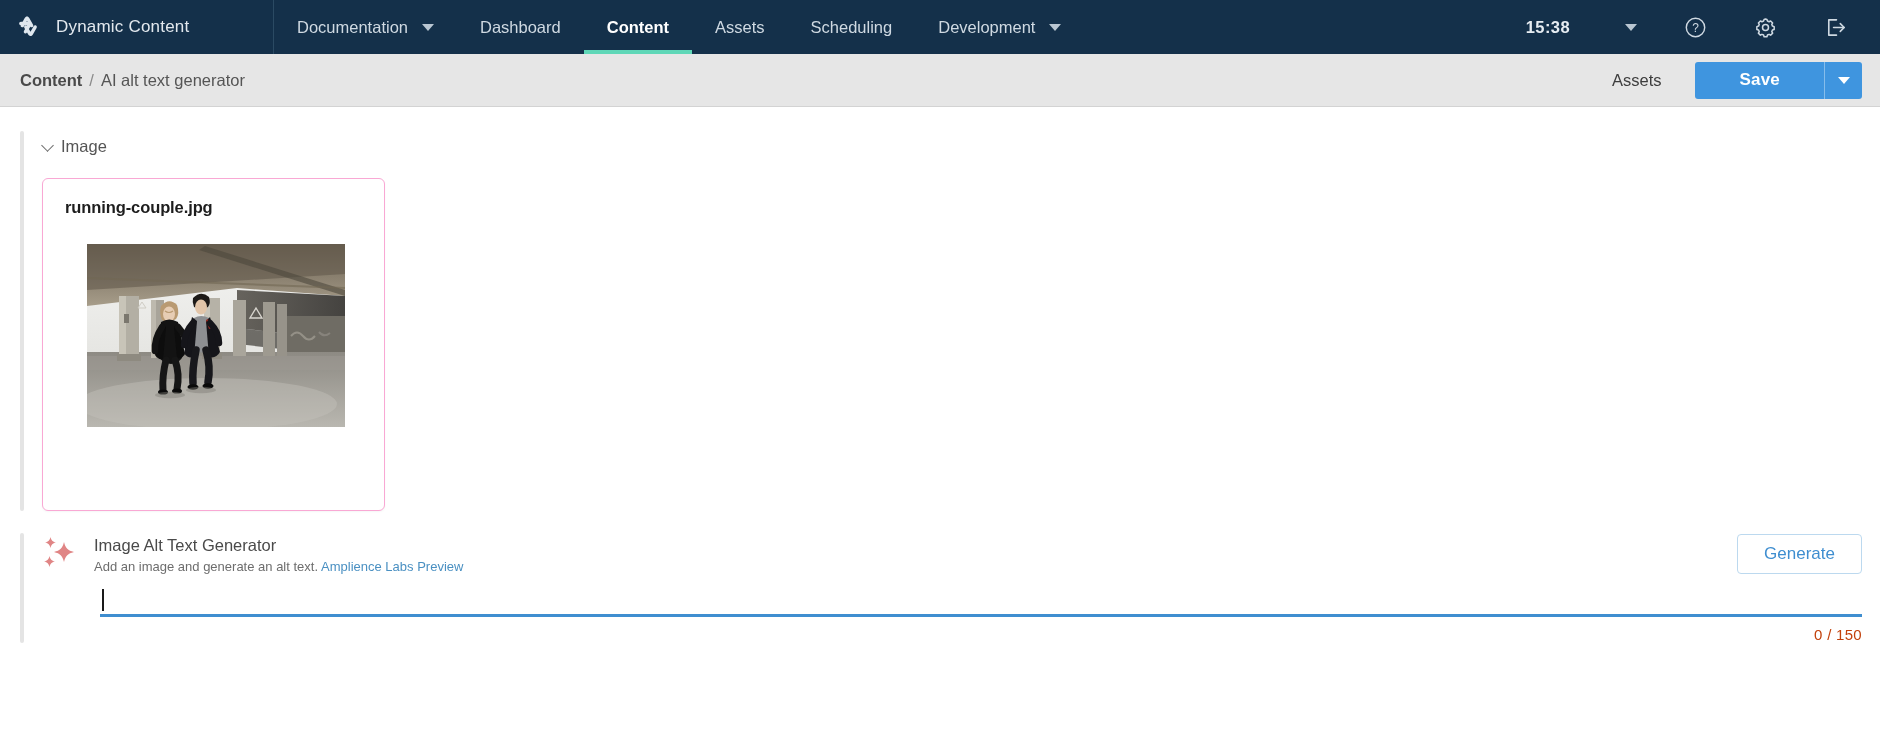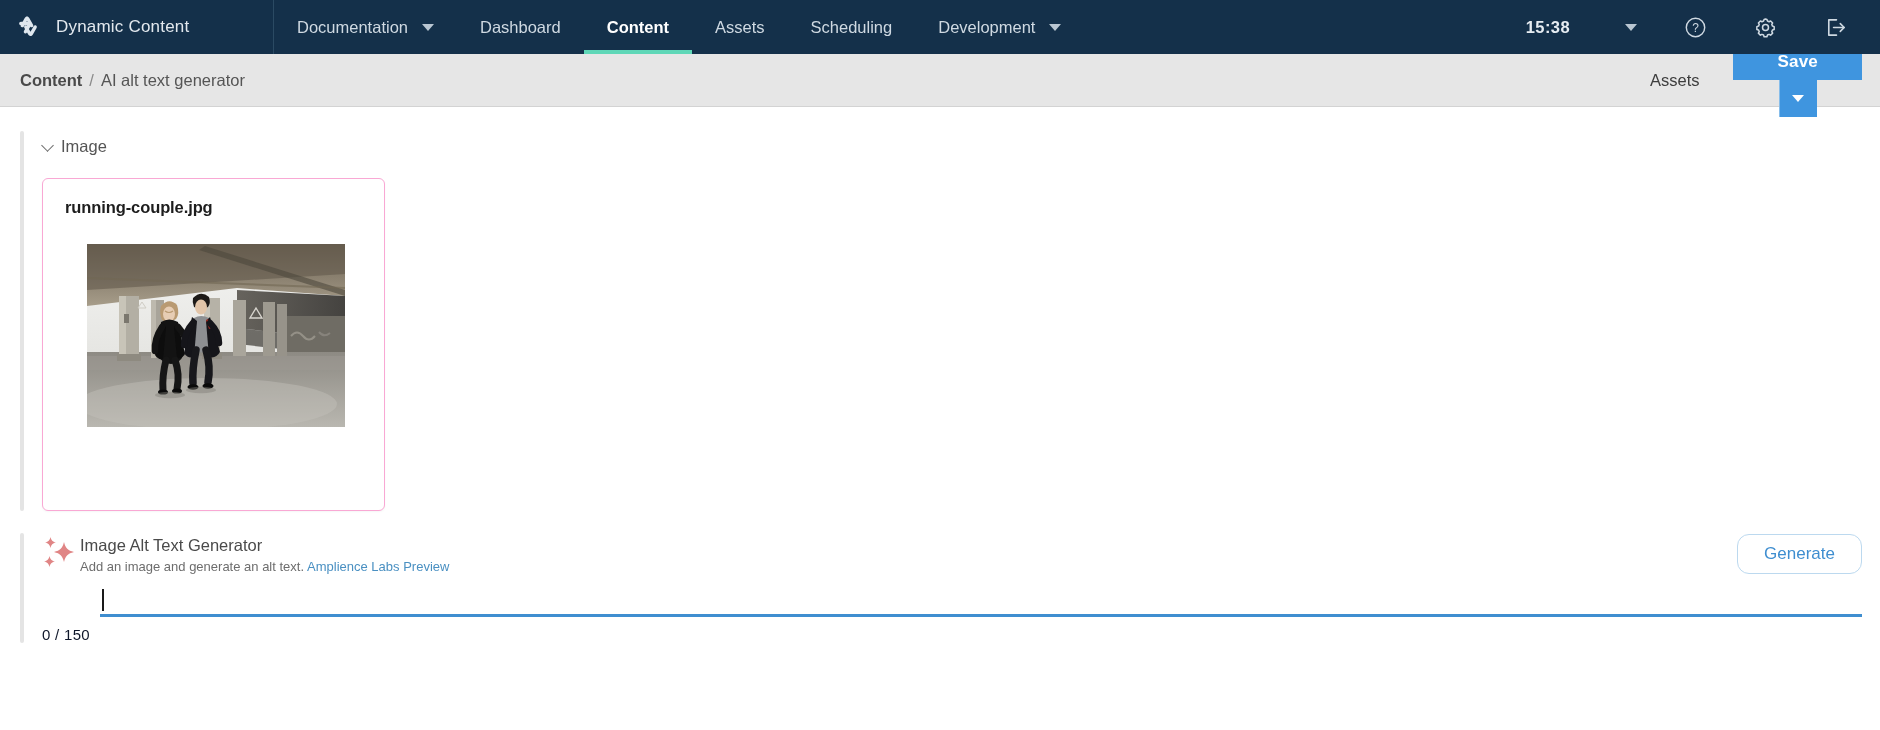--- a/index.html
+++ b/index.html
@@ -153,24 +153,23 @@
     border: none;
     color: #3d3d3d;
     font-family: inherit;
     font-size: 16.5px;
     padding: 8px 14px;
     cursor: pointer;
   }
 
   .save-group {
     display: flex;
-    align-items: center;
+    align-items: flex-end;
     border-radius: 3px;
     overflow: hidden;
-    flex-direction: column;
   }
 
   .btn-save {
     background: #3f95df;
     border: none;
     color: #ffffff;
     font-family: inherit;
     font-size: 17px;
     font-weight: bold;
     padding: 0 44px;
@@ -286,20 +285,21 @@
   .photo { width: 100%; height: 100%; display: block; }
 
   
   .section-ai {
     margin-top: 22px;
   }
 
   .ai-row {
     display: flex;
     align-items: flex-end;
+    gap: 14px;
   }
 
   .sparkle-icon {
     width: 40px; height: 40px;
     flex: 0 0 40px;
     margin-top: 0px;
     margin-left: -2px;
   }
 
   .ai-titles { padding-top: 3px; }
@@ -323,21 +323,21 @@
   }
 
   .btn-generate {
     margin-left: auto;
     margin-right: 18px;
     background: #ffffff;
     border: 1px solid #bcd9ef;
     color: #3f8ed0;
     font-family: inherit;
     font-size: 17px;
-    border-radius: 12px;
+    border-radius: 4px;
     padding: 0 26px;
     height: 40px;
     cursor: pointer;
     flex: 0 0 auto;
   }
 
   .alt-input-wrap {
     margin-top: 14px;
     margin-left: 58px;
     margin-right: 18px;
@@ -363,22 +363,23 @@
     left: 2px;
     top: 1px;
     width: 1.5px;
     height: 22px;
     background: #1a1a1a;
   }
 
   .char-counter {
     margin-top: 9px;
     margin-right: 18px;
+    text-align: right;
     font-size: 15px;
-    color: #0f172a;
+    color: #c2410c;
     letter-spacing: .3px;
   }
 </style>
 </head>
 <body>
 
 <div class="topnav">
 
   <div class="brand">
     <svg class="brand-logo" viewBox="0 0 64 64">

